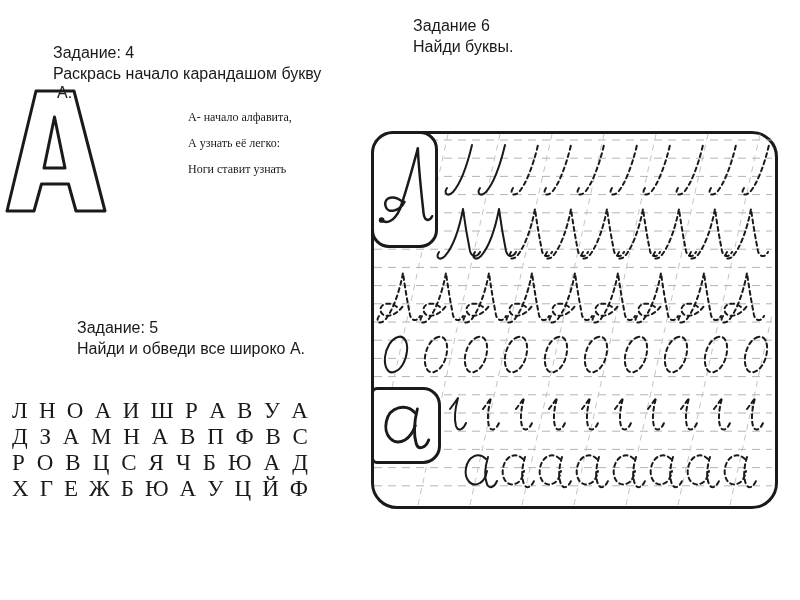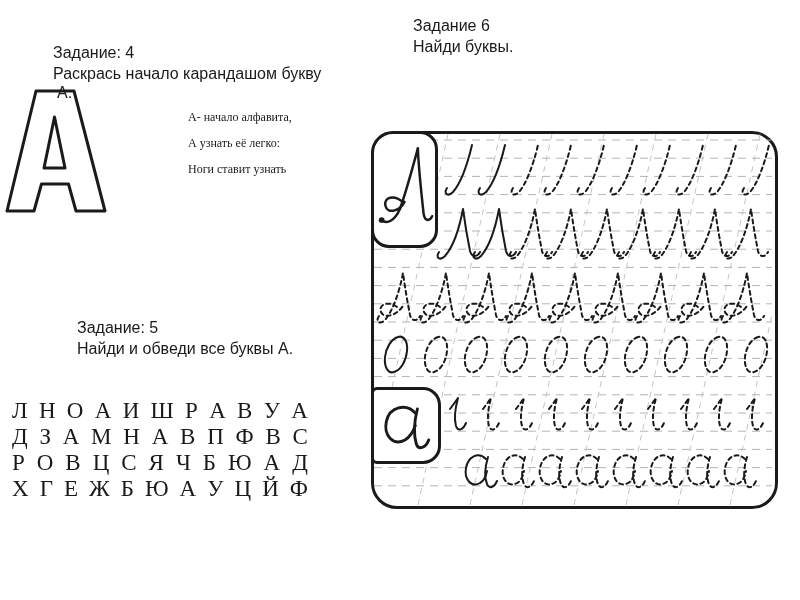--- a/index.html
+++ b/index.html
@@ -45,21 +45,21 @@
 </svg>
 
 <div class="abs" id="poem">
   <div>А- начало алфавита,</div>
   <div>А узнать её легко:</div>
   <div>Ноги ставит узнать</div>
 </div>
 
 <div class="abs" id="task5-header">
   <div class="task-title">Задание: 5</div>
-  <div class="task-line">Найди и обведи все буквы А.</div>
+  <div class="task-line">Найди и обведи все широко А.</div>
 </div>
 
 <div class="abs" id="letter-grid">
     <div class="grid-row">
       <span>Л</span>
       <span>Н</span>
       <span>О</span>
       <span>А</span>
       <span>И</span>
       <span>Ш</span>

